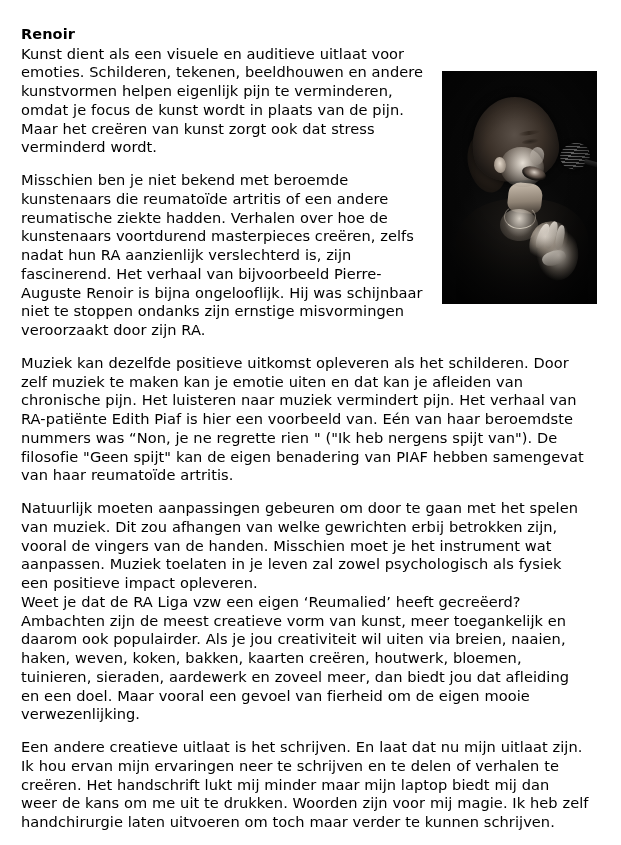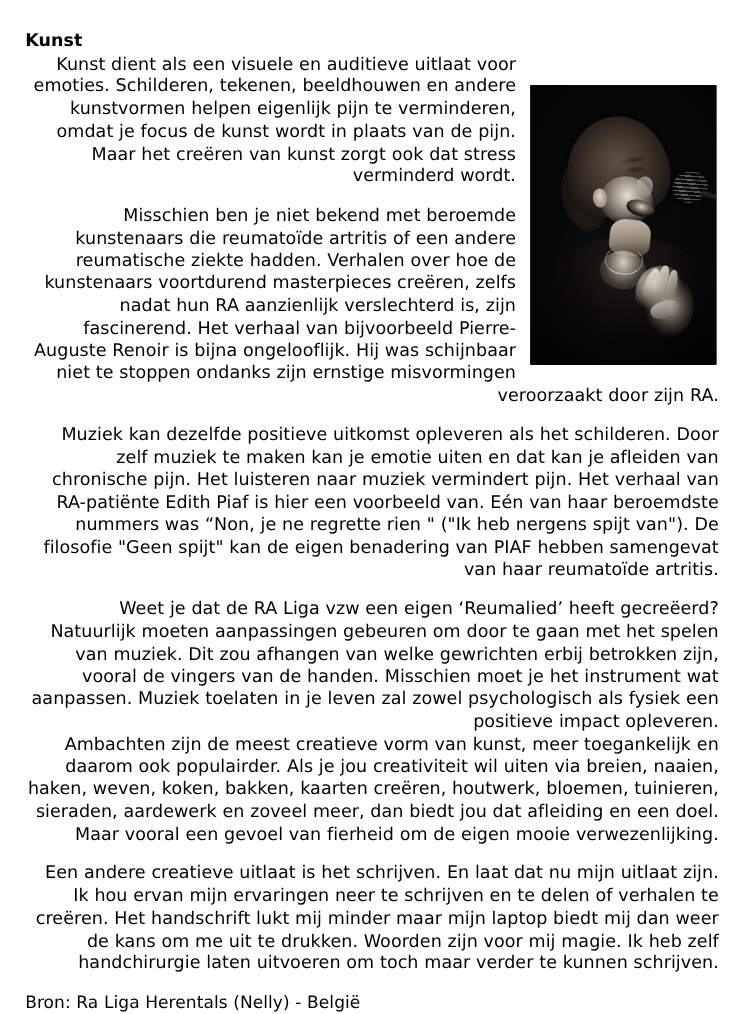--- a/index.html
+++ b/index.html
@@ -205,43 +205,42 @@
     background: radial-gradient(ellipse 78% 72% at 50% 46%, rgba(0,0,0,0) 34%, rgba(0,0,0,0.55) 82%, rgba(0,0,0,0.85) 100%);
     pointer-events: none;
   }
   .body-text {
     font-size: 14.6px;
     line-height: 1.285;
     letter-spacing: 0.05px;
     word-spacing: 0.1px;
   }
   p.para {
-    margin: 0 0 14px 0;
-    text-align: right;
+    margin: 0 10px 14px 0;
   }
   p.para.tight {
     margin-bottom: 0;
   }
   p.source {
     margin: 9px 0 0 0;
     font-size: 14.2px;
     line-height: 1.28;
   }
   .clearfix::after {
     content: "";
     display: block;
     clear: both;
   }
 </style>
 </head>
 <body>
 
 <div class="page">
 
-  <h1 class="doc-title">Kunst</h1>
+  <h1 class="doc-title">Renoir</h1>
 
   <div class="body-text clearfix">
 
     <figure class="figure">
       <div class="photo">
         <div class="mic-head"></div>
         <div class="mic-stem"></div>
         <div class="hair2"></div>
         <div class="hair"></div>
         <div class="body"></div>
@@ -263,23 +262,23 @@
         <div class="vignette"></div>
       </div>
     </figure>
 
     <p class="para">Kunst dient als een visuele en auditieve uitlaat voor emoties. Schilderen, tekenen, beeldhouwen en andere kunstvormen helpen eigenlijk pijn te verminderen, omdat je focus de kunst wordt in plaats van de pijn. Maar het creëren van kunst zorgt ook dat stress verminderd wordt.</p>
 
     <p class="para">Misschien ben je niet bekend met beroemde kunstenaars die reumatoïde artritis of een andere reumatische ziekte hadden. Verhalen over hoe de kunstenaars voortdurend masterpieces creëren, zelfs nadat hun RA aanzienlijk verslechterd is, zijn fascinerend. Het verhaal van bijvoorbeeld Pierre-Auguste Renoir is bijna ongelooflijk. Hij was schijnbaar niet te stoppen ondanks zijn ernstige misvormingen veroorzaakt door zijn RA.</p>
 
     <p class="para">Muziek kan dezelfde positieve uitkomst opleveren als het schilderen. Door zelf muziek te maken kan je emotie uiten en dat kan je afleiden van chronische pijn. Het luisteren naar muziek vermindert pijn. Het verhaal van RA-patiënte Edith Piaf is hier een voorbeeld van. Eén van haar beroemdste nummers was “Non, je ne regrette rien " ("Ik heb nergens spijt van"). De filosofie "Geen spijt" kan de eigen benadering van PIAF hebben samengevat van haar reumatoïde artritis.</p>
 
+    <p class="para tight">Natuurlijk moeten aanpassingen gebeuren om door te gaan met het spelen van muziek. Dit zou afhangen van welke gewrichten erbij betrokken zijn, vooral de vingers van de handen. Misschien moet je het instrument wat aanpassen. Muziek toelaten in je leven zal zowel psychologisch als fysiek een positieve impact opleveren.</p>
+
     <p class="para tight">Weet je dat de RA Liga vzw een eigen ‘Reumalied’ heeft gecreëerd?</p>
-
-    <p class="para tight">Natuurlijk moeten aanpassingen gebeuren om door te gaan met het spelen van muziek. Dit zou afhangen van welke gewrichten erbij betrokken zijn, vooral de vingers van de handen. Misschien moet je het instrument wat aanpassen. Muziek toelaten in je leven zal zowel psychologisch als fysiek een positieve impact opleveren.</p>
 
     <p class="para">Ambachten zijn de meest creatieve vorm van kunst, meer toegankelijk en daarom ook populairder. Als je jou creativiteit wil uiten via breien, naaien, haken, weven, koken, bakken, kaarten creëren, houtwerk, bloemen, tuinieren, sieraden, aardewerk en zoveel meer, dan biedt jou dat afleiding en een doel. Maar vooral een gevoel van fierheid om de eigen mooie verwezenlijking.</p>
 
     <p class="para">Een andere creatieve uitlaat is het schrijven. En laat dat nu mijn uitlaat zijn. Ik hou ervan mijn ervaringen neer te schrijven en te delen of verhalen te creëren. Het handschrift lukt mij minder maar mijn laptop biedt mij dan weer de kans om me uit te drukken. Woorden zijn voor mij magie. Ik heb zelf handchirurgie laten uitvoeren om toch maar verder te kunnen schrijven.</p>
 
     <p class="source">Bron: Ra Liga Herentals (Nelly) - België</p>
 
   </div>
 </div>
 

